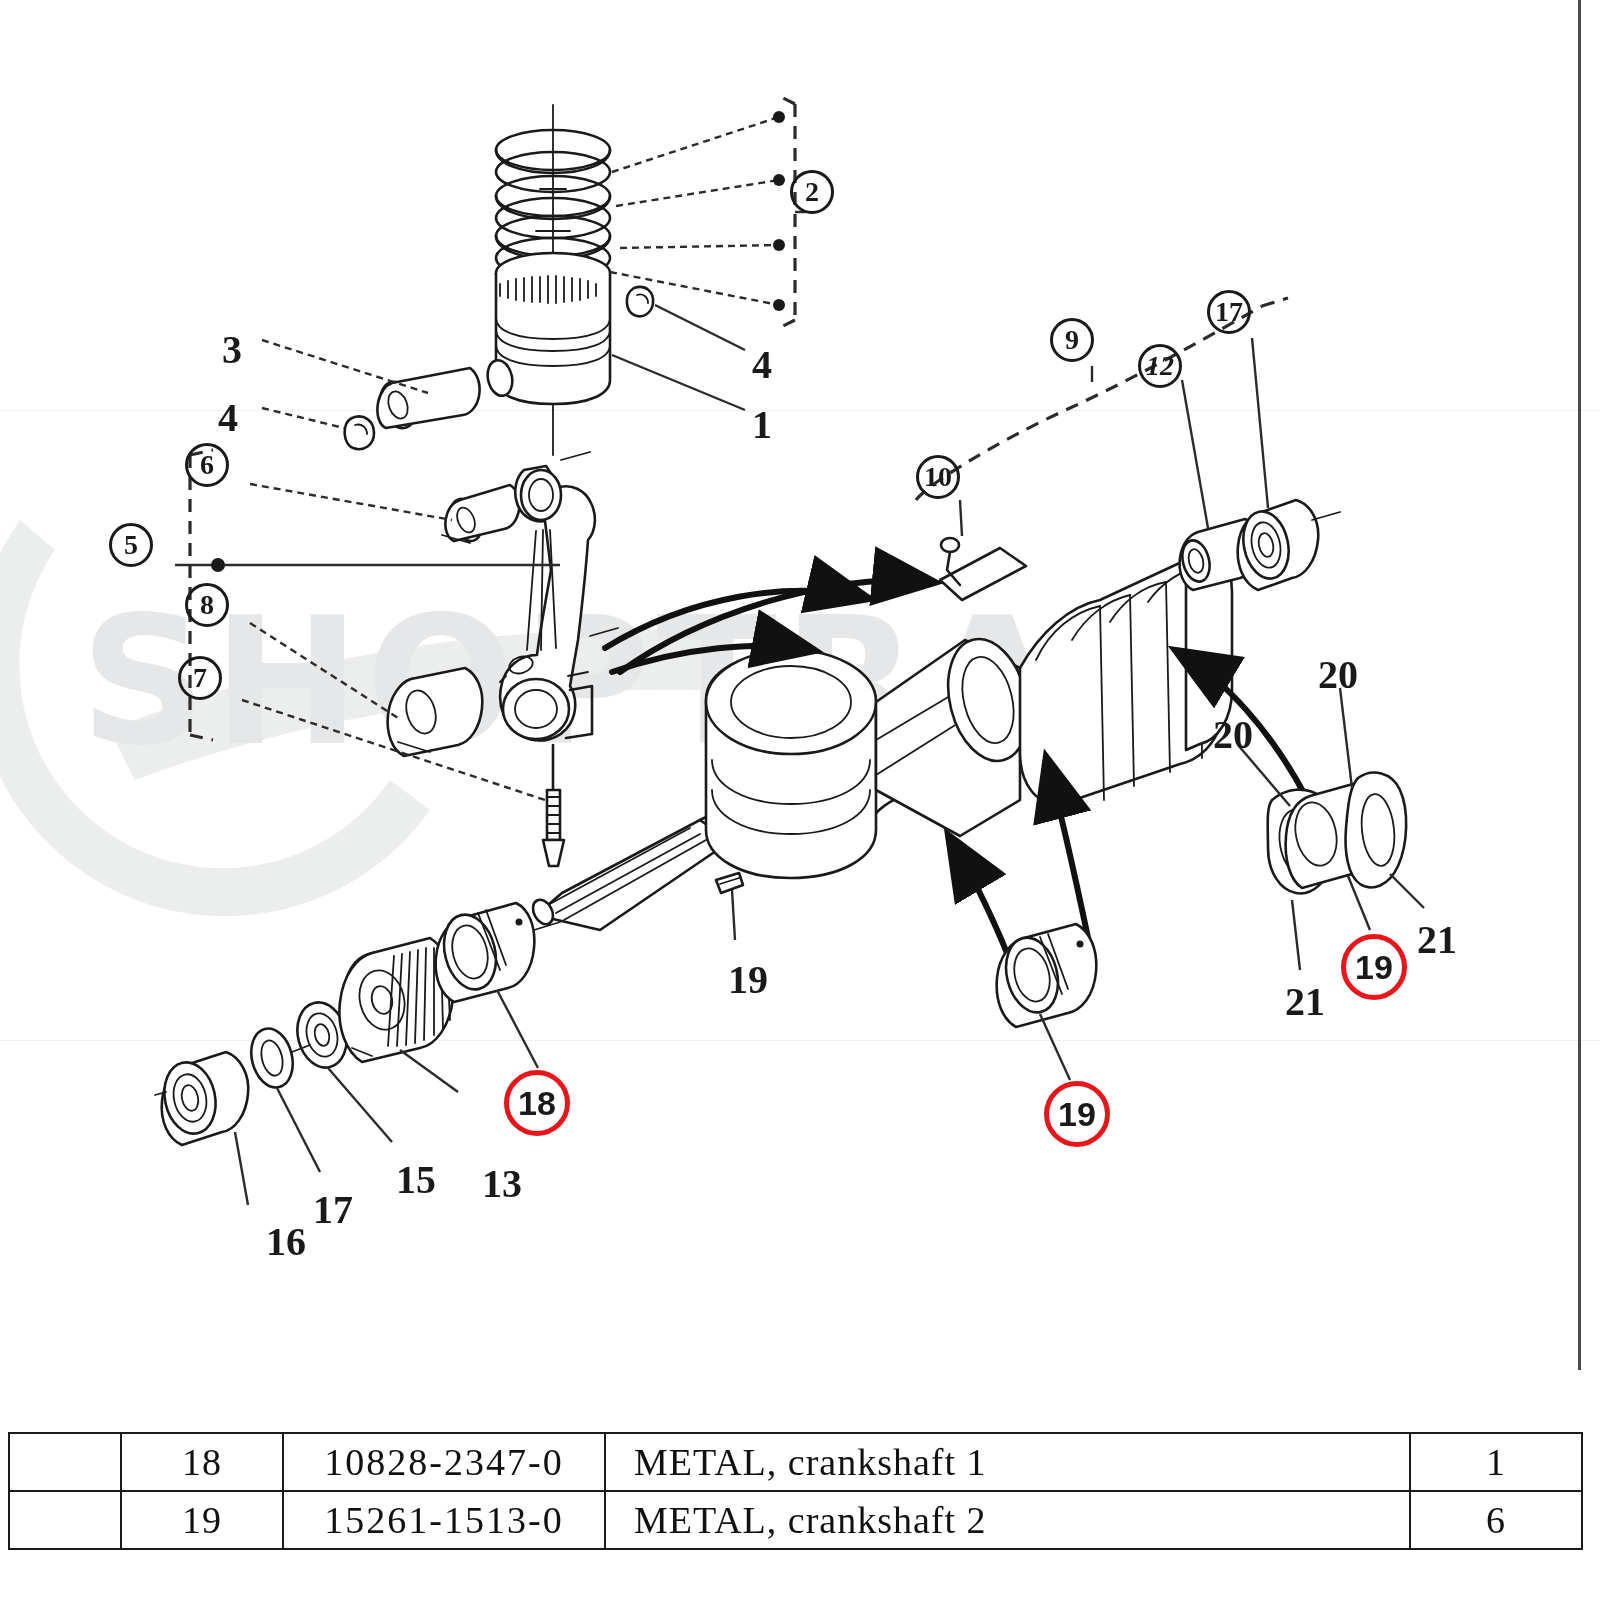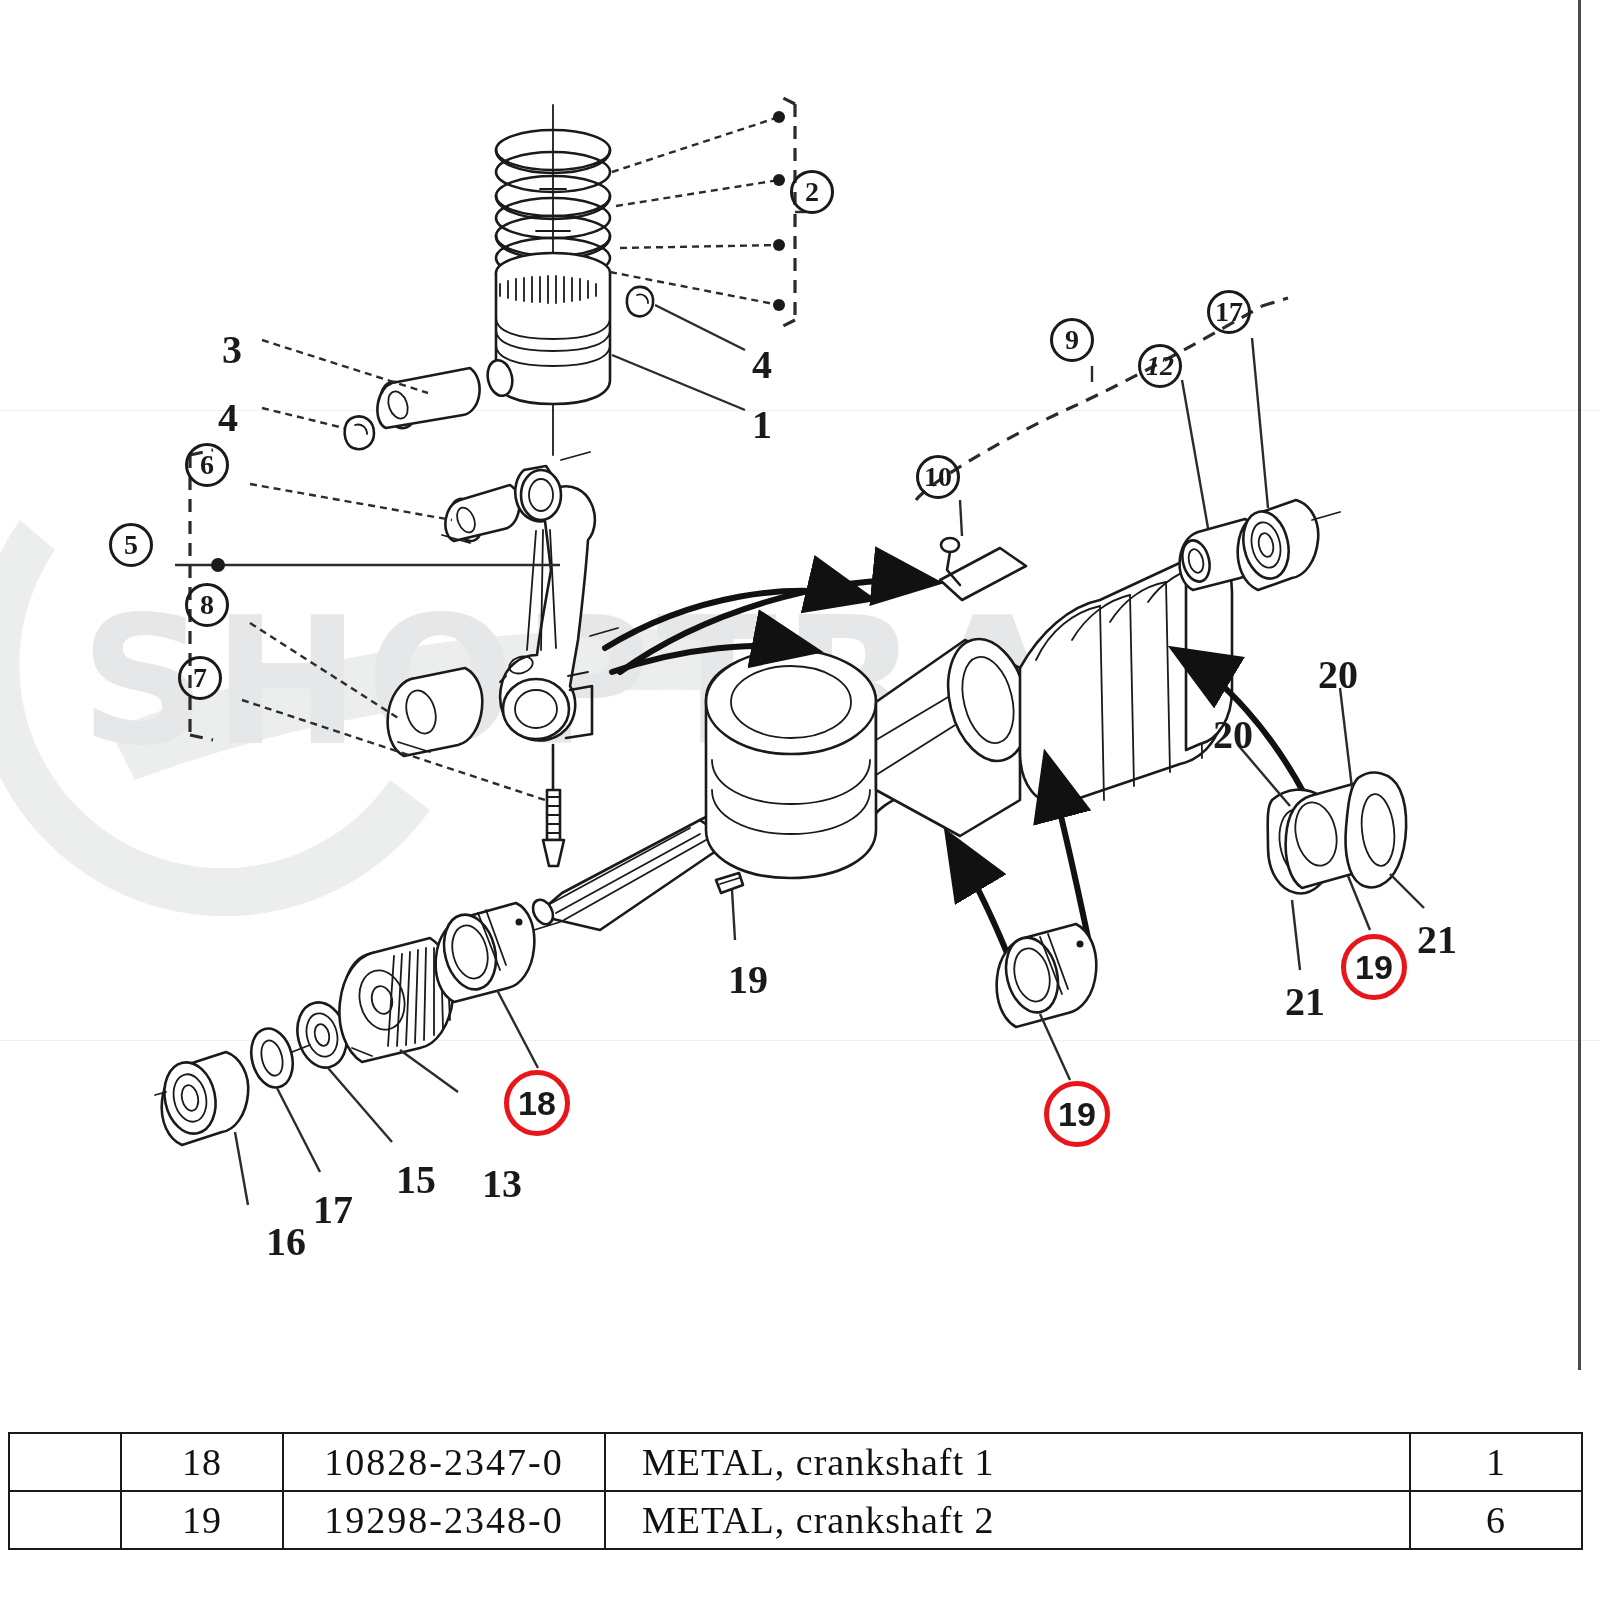--- a/index.html
+++ b/index.html
@@ -46,21 +46,21 @@
 
   
   #parts-table{position:absolute;left:8px;top:1432px;width:1575px;
                border-collapse:collapse;
                font-family:"Liberation Serif", serif;}
   #parts-table td{border:2px solid #1a1a1a;height:56px;padding:0 10px;
                   font-size:38px;color:#111;letter-spacing:1px;}
   #parts-table td.c-blank{width:90px;border-left:2px solid #1a1a1a;}
   #parts-table td.c-ref{width:140px;text-align:center;}
   #parts-table td.c-pn{width:300px;text-align:center;letter-spacing:2px;}
-  #parts-table td.c-desc{text-align:left;padding-left:36px;}
+  #parts-table td.c-desc{text-align:left;padding-left:28px;}
   #parts-table td.c-qty{width:150px;text-align:center;}
 </style>
 </head>
 <body>
 
 <div id="page">
 
   <div id="watermark">
     <svg id="wm-swoosh" viewBox="0 0 760 440">
       <path d="M60,40 A230,230 0 1 0 470,330 L430,300 A185,185 0 1 1 95,70 Z" fill="#eceded"></path>
@@ -430,20 +430,20 @@
         <tr>
           <td class="c-blank"></td>
           <td class="c-ref">18</td>
           <td class="c-pn">10828-2347-0</td>
           <td class="c-desc">METAL, crankshaft  1</td>
           <td class="c-qty">1</td>
         </tr>
         <tr>
           <td class="c-blank"></td>
           <td class="c-ref">19</td>
-          <td class="c-pn">19298-2348-0</td>
+          <td class="c-pn">15261-1513-0</td>
           <td class="c-desc">METAL, crankshaft  2</td>
           <td class="c-qty">6</td>
         </tr>
       </tbody>
   </table>
 
 </div>
 
 </body></html>

